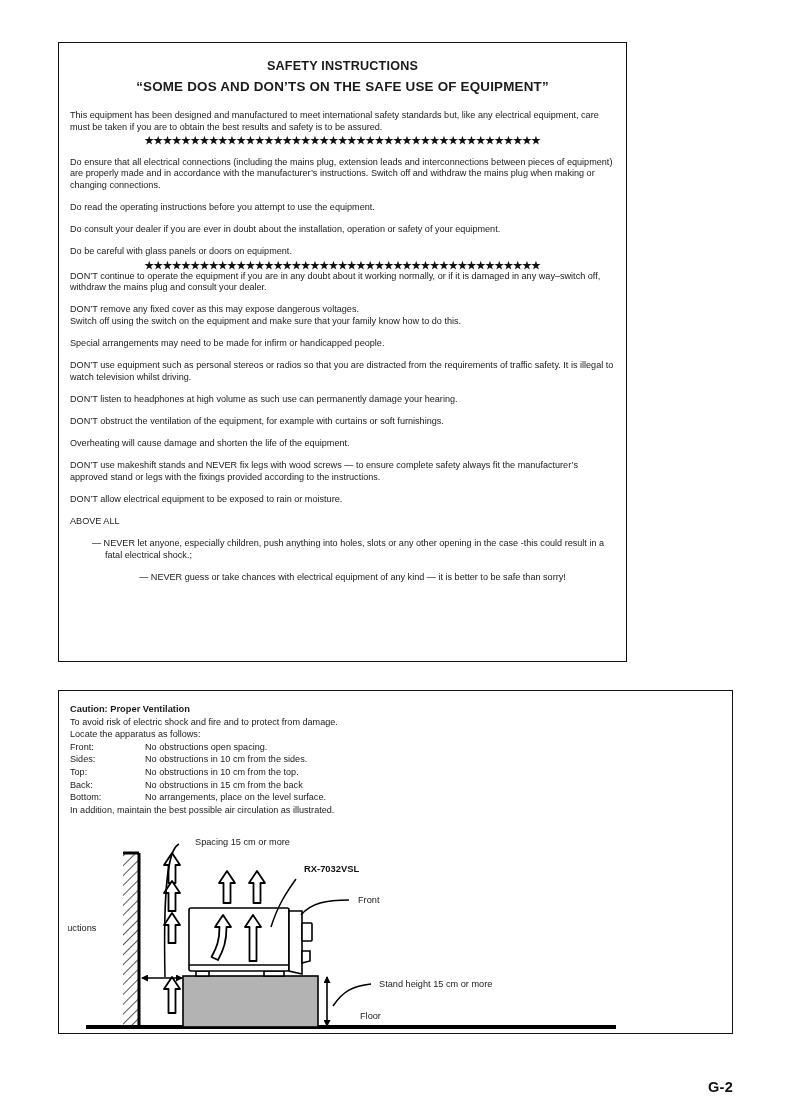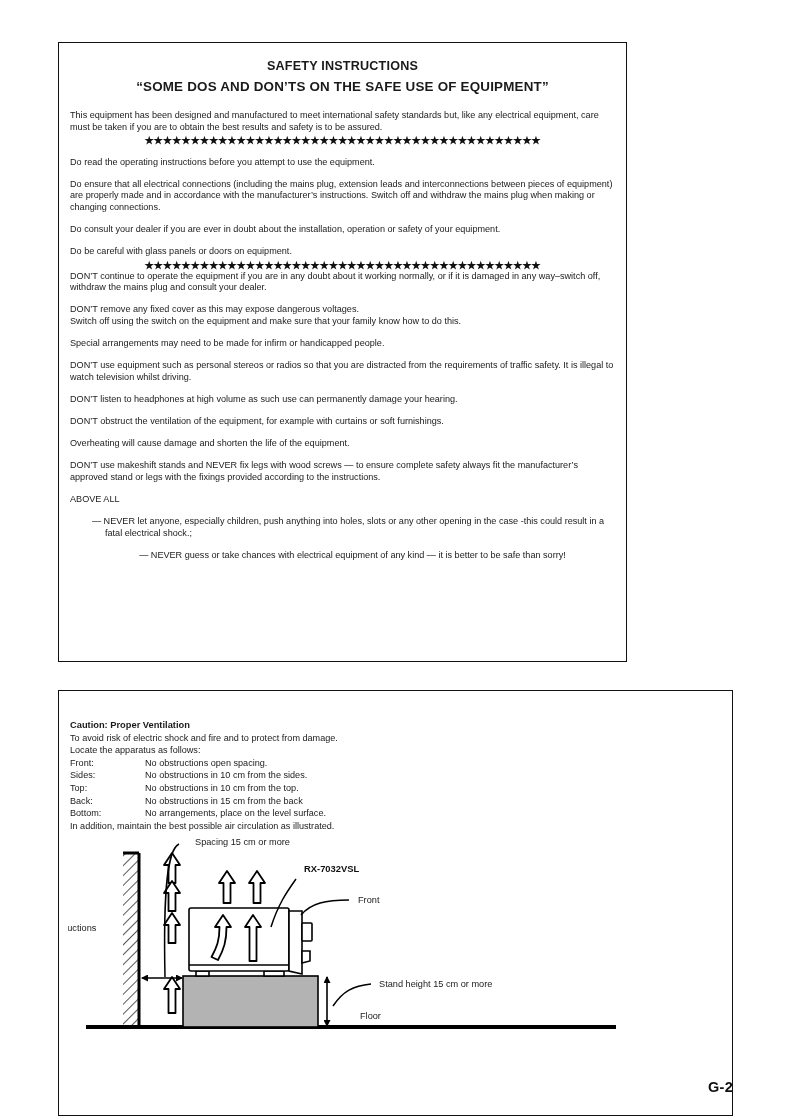--- a/index.html
+++ b/index.html
@@ -82,24 +82,24 @@
     margin-left: 10px;
     padding-right: 4px;
   }
 
   
   .box-vent {
     position: absolute;
     left: 58px;
     top: 690px;
     width: 675px;
-    height: 426px;
+    height: 344px;
     border: 1.4px solid #111;
     box-sizing: border-box;
-    padding: 28px 9px 0 9px;
+    padding: 12px 9px 0 9px;
   }
 
   .vent-head {
     font-size: 9.3px;
     font-weight: bold;
     line-height: 12.6px;
     padding-left: 2px;
   }
   .vent-line {
     font-size: 9.1px;
@@ -146,36 +146,37 @@
 
   <div class="box-safety">
 
     <div class="title-line">SAFETY INSTRUCTIONS</div>
     <div class="title-line second">“SOME DOS AND DON’TS ON THE SAFE USE OF EQUIPMENT”</div>
 
     <p class="para" style="margin-top:14px;">This equipment has been designed and manufactured to meet international safety standards but, like any electrical equipment, care must be taken if you are to obtain the best results and safety is to be assured.</p>
 
     <div class="stars">★★★★★★★★★★★★★★★★★★★★★★★★★★★★★★★★★★★★★★★★★★★</div>
 
+    <p class="para gap">Do ensure that all electrical connections (including the mains plug, extension leads and interconnections between pieces of equipment) are properly made and in accordance with the manufacturer’s instructions. Switch off and withdraw the mains plug when making or changing connections.</p>
     <p class="para gap">Do read the operating instructions before you attempt to use the equipment.</p>
-    <p class="para gap">Do ensure that all electrical connections (including the mains plug, extension leads and interconnections between pieces of equipment) are properly made and in accordance with the manufacturer’s instructions. Switch off and withdraw the mains plug when making or changing connections.</p>
     <p class="para gap">Do consult your dealer if you are ever in doubt about the installation, operation or safety of your equipment.</p>
     <p class="para gap">Do be careful with glass panels or doors on equipment.</p>
 
     <div class="stars">★★★★★★★★★★★★★★★★★★★★★★★★★★★★★★★★★★★★★★★★★★★</div>
 
     <p class="para gap-s">DON’T continue to operate the equipment if you are in any doubt about it working normally, or if it is damaged in any way–switch off, withdraw the mains plug and consult your dealer.</p>
     <p class="para gap">DON’T remove any fixed cover as this may expose dangerous voltages.</p>
     <p class="para tight">Switch off using the  switch on the equipment and make sure that your family know how to do this.</p>
     <p class="para gap">Special arrangements may need to be made for infirm or handicapped people.</p>
     <p class="para gap">DON’T use equipment such as personal stereos or radios so that you are distracted from the requirements of traffic safety. It is illegal to watch television whilst driving.</p>
     <p class="para gap">DON’T listen to headphones at high volume as such use can permanently damage your hearing.</p>
     <p class="para gap">DON’T obstruct the ventilation of the equipment, for example with curtains or soft furnishings.</p>
     <p class="para gap">Overheating will cause damage and shorten the life of the equipment.</p>
     <p class="para gap">DON’T use makeshift stands and NEVER fix legs with wood screws — to ensure complete safety always fit the manufacturer’s approved stand or legs with the fixings provided according to the instructions.</p>
+    <p class="para gap">DON’T allow electrical equipment to be exposed to rain or moisture.</p>
     <p class="para gap">ABOVE ALL</p>
 
     <p class="indent-item" style="margin-top:10.5px;">— NEVER let anyone, especially children, push anything into holes, slots or any other opening in the case -this could result in a fatal electrical shock.;</p>
     <p class="indent-item" style="margin-top:10.5px;text-align:center;">— NEVER guess or take chances with electrical equipment of any kind — it is better to be safe than sorry!</p>
   </div>
 
   <div class="box-vent">
 
     <div class="vent-head">Caution: Proper Ventilation</div>
     <div class="vent-line">To avoid risk of electric shock and fire and to protect from damage.</div>

